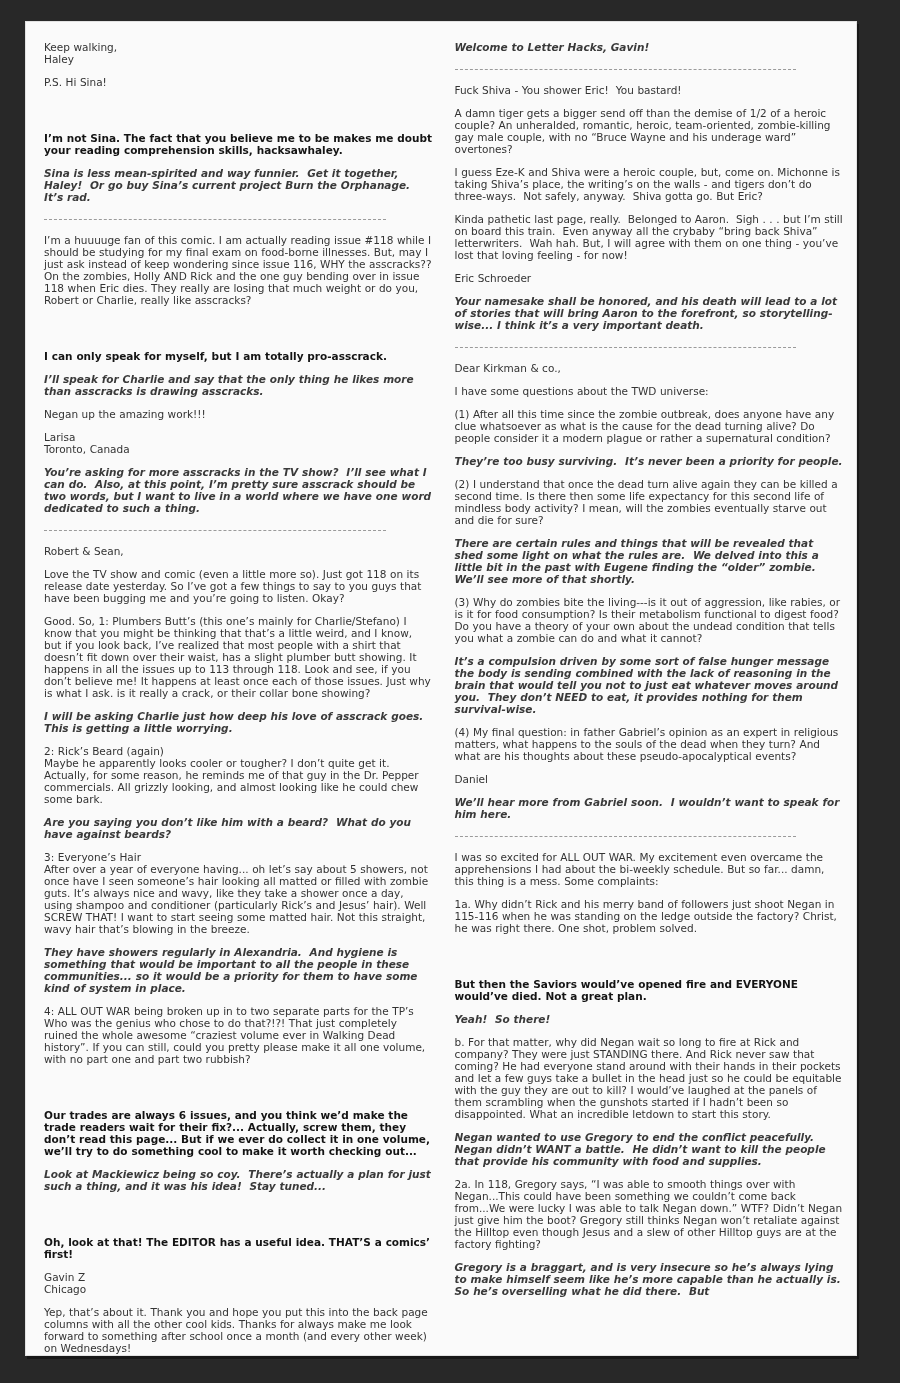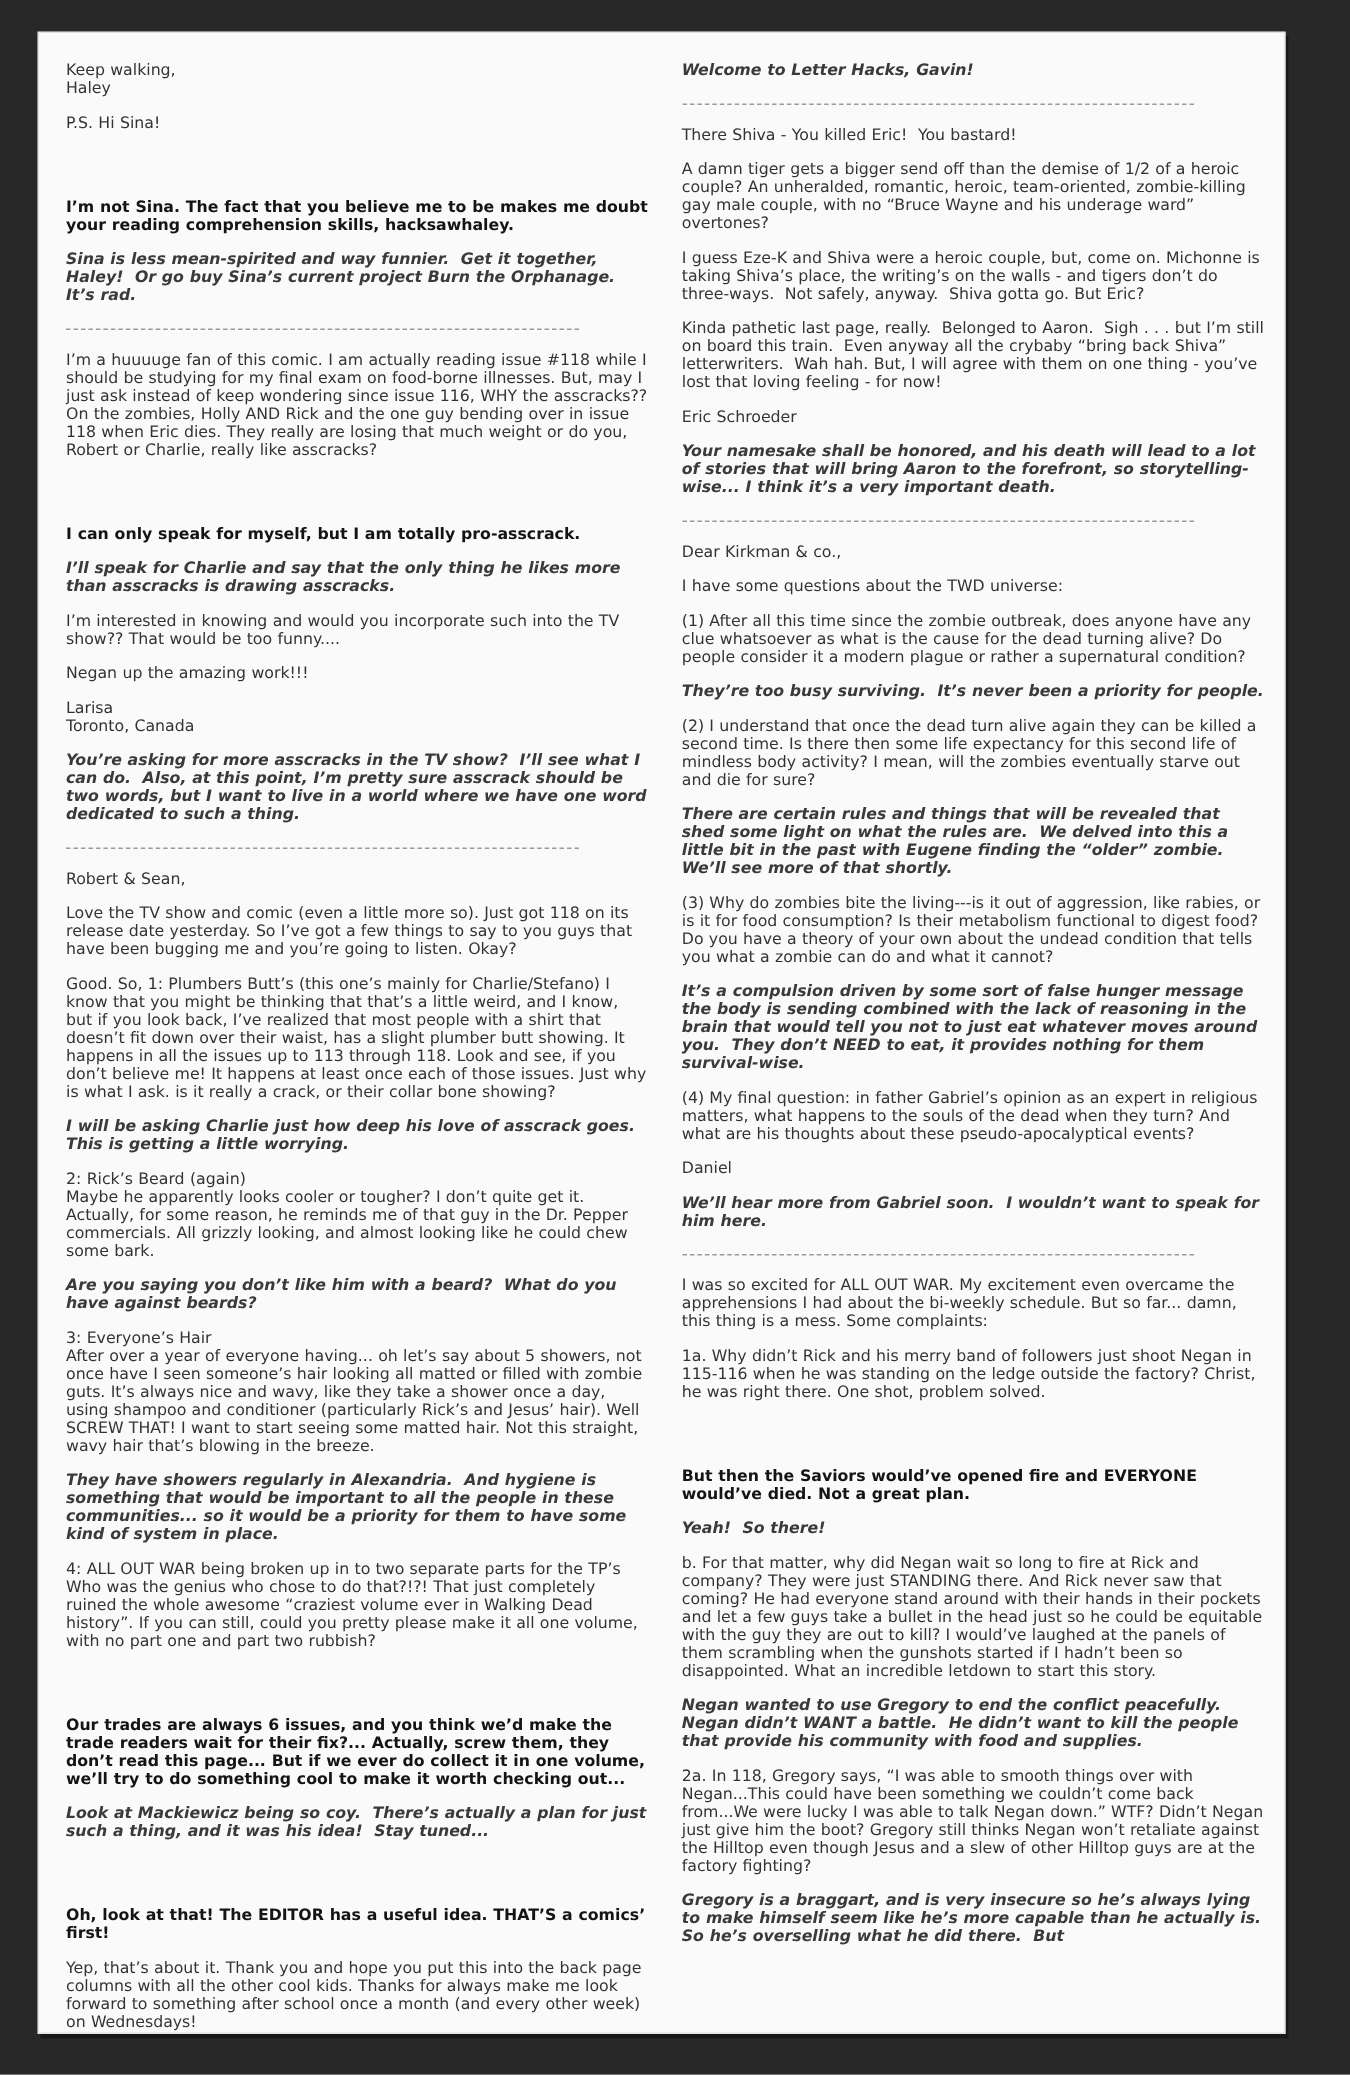--- a/index.html
+++ b/index.html
@@ -47,49 +47,48 @@
     <div class="col" id="col-left">
         <p class="blk text">Keep walking,
 Haley</p>
         <p class="blk text">P.S. Hi Sina!</p>
         <p class="blk bold">I’m not Sina. The fact that you believe me to be makes me doubt your reading comprehension skills, hacksawhaley.</p>
         <p class="blk bolditalic">Sina is less mean-spirited and way funnier.  Get it together, Haley!  Or go buy Sina’s current project Burn the Orphanage. It’s rad.</p>
         <div class="blk divider"></div>
         <p class="blk text">I’m a huuuuge fan of this comic. I am actually reading issue #118 while I should be studying for my final exam on food-borne illnesses. But, may I just ask instead of keep wondering since issue 116, WHY the asscracks?? On the zombies, Holly AND Rick and the one guy bending over in issue 118 when Eric dies. They really are losing that much weight or do you, Robert or Charlie, really like asscracks?</p>
         <p class="blk bold">I can only speak for myself, but I am totally pro-asscrack.</p>
         <p class="blk bolditalic">I’ll speak for Charlie and say that the only thing he likes more than asscracks is drawing asscracks.</p>
-        <p class="blk text">I’m interested in knowing and would you incorporate such into the TV show?? That would be too funny....</p>
         <p class="blk text">Negan up the amazing work!!!</p>
         <p class="blk text">Larisa
 Toronto, Canada</p>
         <p class="blk bolditalic">You’re asking for more asscracks in the TV show?  I’ll see what I can do.  Also, at this point, I’m pretty sure asscrack should be two words, but I want to live in a world where we have one word dedicated to such a thing.</p>
         <div class="blk divider"></div>
         <p class="blk text">Robert &amp; Sean,</p>
         <p class="blk text">Love the TV show and comic (even a little more so). Just got 118 on its release date yesterday. So I’ve got a few things to say to you guys that have been bugging me and you’re going to listen. Okay?</p>
         <p class="blk text">Good. So, 1: Plumbers Butt’s (this one’s mainly for Charlie/Stefano) I know that you might be thinking that that’s a little weird, and I know, but if you look back, I’ve realized that most people with a shirt that doesn’t fit down over their waist, has a slight plumber butt showing. It happens in all the issues up to 113 through 118. Look and see, if you don’t believe me! It happens at least once each of those issues. Just why is what I ask. is it really a crack, or their collar bone showing?</p>
         <p class="blk bolditalic">I will be asking Charlie just how deep his love of asscrack goes.  This is getting a little worrying.</p>
         <p class="blk text">2: Rick’s Beard (again)
 Maybe he apparently looks cooler or tougher? I don’t quite get it. Actually, for some reason, he reminds me of that guy in the Dr. Pepper commercials. All grizzly looking, and almost looking like he could chew some bark.</p>
         <p class="blk bolditalic">Are you saying you don’t like him with a beard?  What do you have against beards?</p>
         <p class="blk text">3: Everyone’s Hair
 After over a year of everyone having... oh let’s say about 5 showers, not once have I seen someone’s hair looking all matted or filled with zombie guts. It’s always nice and wavy, like they take a shower once a day, using shampoo and conditioner (particularly Rick’s and Jesus’ hair). Well SCREW THAT! I want to start seeing some matted hair. Not this straight, wavy hair that’s blowing in the breeze.</p>
         <p class="blk bolditalic">They have showers regularly in Alexandria.  And hygiene is something that would be important to all the people in these communities... so it would be a priority for them to have some kind of system in place.</p>
         <p class="blk text">4: ALL OUT WAR being broken up in to two separate parts for the TP’s
 Who was the genius who chose to do that?!?! That just completely ruined the whole awesome “craziest volume ever in Walking Dead history”. If you can still, could you pretty please make it all one volume, with no part one and part two rubbish?</p>
         <p class="blk bold">Our trades are always 6 issues, and you think we’d make the trade readers wait for their fix?... Actually, screw them, they don’t read this page... But if we ever do collect it in one volume, we’ll try to do something cool to make it worth checking out...</p>
         <p class="blk bolditalic">Look at Mackiewicz being so coy.  There’s actually a plan for just such a thing, and it was his idea!  Stay tuned...</p>
         <p class="blk bold">Oh, look at that! The EDITOR has a useful idea. THAT’S a comics’ first!</p>
-        <p class="blk text">Yep, that’s about it. Thank you and hope you put this into the back page columns with all the other cool kids. Thanks for always make me look forward to something after school once a month (and every other week) on Wednesdays!</p>
         <p class="blk text">Gavin Z
 Chicago</p>
+        <p class="blk text">Yep, that’s about it. Thank you and hope you put this into the back page columns with all the other cool kids. Thanks for always make me look forward to something after school once a month (and every other week) on Wednesdays!</p>
       </div>
     <div class="col" id="col-right">
         <p class="blk bolditalic">Welcome to Letter Hacks, Gavin!</p>
         <div class="blk divider"></div>
-        <p class="blk text">There Shiva - You killed Eric!  You bastard!</p>
+        <p class="blk text">Fuck Shiva - You shower Eric!  You bastard!</p>
         <p class="blk text">A damn tiger gets a bigger send off than the demise of 1/2 of a heroic couple? An unheralded, romantic, heroic, team-oriented, zombie-killing gay male couple, with no “Bruce Wayne and his underage ward” overtones?</p>
         <p class="blk text">I guess Eze-K and Shiva were a heroic couple, but, come on. Michonne is taking Shiva’s place, the writing’s on the walls - and tigers don’t do three-ways.  Not safely, anyway.  Shiva gotta go. But Eric?</p>
         <p class="blk text">Kinda pathetic last page, really.  Belonged to Aaron.  Sigh . . . but I’m still on board this train.  Even anyway all the crybaby “bring back Shiva” letterwriters.  Wah hah. But, I will agree with them on one thing - you’ve lost that loving feeling - for now!</p>
         <p class="blk text">Eric Schroeder</p>
         <p class="blk bolditalic">Your namesake shall be honored, and his death will lead to a lot of stories that will bring Aaron to the forefront, so storytelling-wise... I think it’s a very important death.</p>
         <div class="blk divider"></div>
         <p class="blk text">Dear Kirkman &amp; co.,</p>
         <p class="blk text">I have some questions about the TWD universe:</p>
         <p class="blk text">(1) After all this time since the zombie outbreak, does anyone have any clue whatsoever as what is the cause for the dead turning alive? Do people consider it a modern plague or rather a supernatural condition?</p>
         <p class="blk bolditalic">They’re too busy surviving.  It’s never been a priority for people.</p>

